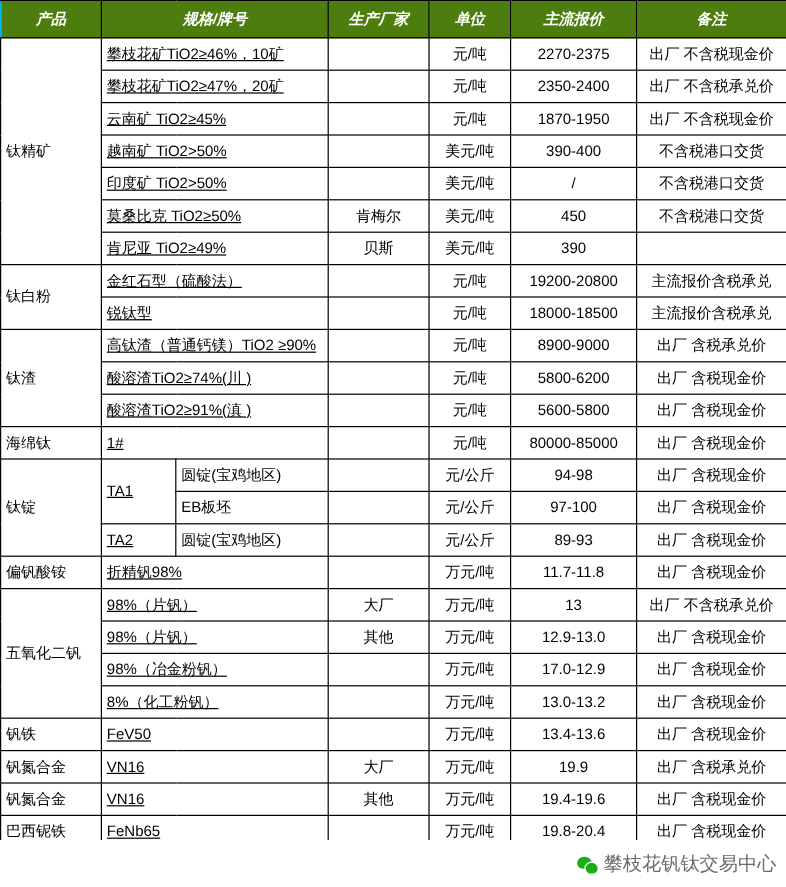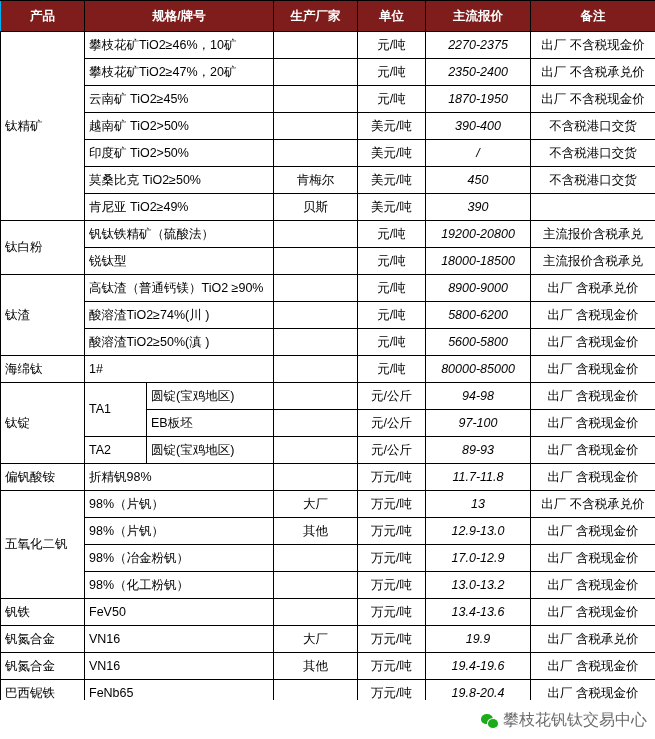--- a/index.html
+++ b/index.html
@@ -22,58 +22,59 @@
   }
   table.price-table td, table.price-table th {
     border: 1px solid #000000;
     font-size: 12.5px;
     padding: 2px 4px;
     line-height: 1.15;
     vertical-align: middle;
     word-break: break-all;
   }
   thead th {
-    background: #7f1d1d;
+    background: #4d7c0f;
     color: #ffffff;
     font-weight: bold;
     text-align: center;
     height: 26px;
     font-size: 13px;
     border-color: #ffffff;
+    font-style: italic;
   }
   thead th.first-col {
     border-left-color: #00b0f0;
   }
   thead th.last-col {
     border-right-color: #00b0f0;
     text-align: center;
   }
   td.cat {
     text-align: left;
     font-weight: normal;
     font-size: 13px;
   }
   td.spec {
     text-align: left;
     padding-left: 6px;
+    text-decoration: underline;
   }
   td.sub {
     text-align: left;
     padding-left: 6px;
   }
   td.maker {
     text-align: center;
     font-family: Liberation Serif, serif;
   }
   td.unit {
     text-align: center;
   }
   td.price {
     text-align: center;
-    font-style: italic;
   }
   td.remark {
     text-align: center;
     font-size: 12px;
   }
   tbody tr {
     height: 27px;
   }
   .footer {
     position: absolute;
@@ -186,21 +187,21 @@
       </tr>
       <tr>
         <td class="spec" colspan="2">肯尼亚 TiO2≥49%</td>
         <td class="maker">贝斯</td>
         <td class="unit">美元/吨</td>
         <td class="price">390</td>
         <td class="remark"></td>
       </tr>
       <tr>
         <td class="cat" rowspan="2">钛白粉</td>
-        <td class="spec" colspan="2">钒钛铁精矿（硫酸法）</td>
+        <td class="spec" colspan="2">金红石型（硫酸法）</td>
         <td class="maker"></td>
         <td class="unit">元/吨</td>
         <td class="price">19200-20800</td>
         <td class="remark">主流报价含税承兑</td>
       </tr>
       <tr>
         <td class="spec" colspan="2">锐钛型</td>
         <td class="maker"></td>
         <td class="unit">元/吨</td>
         <td class="price">18000-18500</td>
@@ -215,21 +216,21 @@
         <td class="remark">出厂 含税承兑价</td>
       </tr>
       <tr>
         <td class="spec" colspan="2">酸溶渣TiO2≥74%(川 )</td>
         <td class="maker"></td>
         <td class="unit">元/吨</td>
         <td class="price">5800-6200</td>
         <td class="remark">出厂 含税现金价</td>
       </tr>
       <tr>
-        <td class="spec" colspan="2">酸溶渣TiO2≥50%(滇 )</td>
+        <td class="spec" colspan="2">酸溶渣TiO2≥91%(滇 )</td>
         <td class="maker"></td>
         <td class="unit">元/吨</td>
         <td class="price">5600-5800</td>
         <td class="remark">出厂 含税现金价</td>
       </tr>
       <tr>
         <td class="cat" rowspan="1">海绵钛</td>
         <td class="spec" colspan="2">1#</td>
         <td class="maker"></td>
         <td class="unit">元/吨</td>
@@ -284,21 +285,21 @@
         <td class="remark">出厂 含税现金价</td>
       </tr>
       <tr>
         <td class="spec" colspan="2">98%（冶金粉钒）</td>
         <td class="maker"></td>
         <td class="unit">万元/吨</td>
         <td class="price">17.0-12.9</td>
         <td class="remark">出厂 含税现金价</td>
       </tr>
       <tr>
-        <td class="spec" colspan="2">98%（化工粉钒）</td>
+        <td class="spec" colspan="2">8%（化工粉钒）</td>
         <td class="maker"></td>
         <td class="unit">万元/吨</td>
         <td class="price">13.0-13.2</td>
         <td class="remark">出厂 含税现金价</td>
       </tr>
       <tr>
         <td class="cat" rowspan="1">钒铁</td>
         <td class="spec" colspan="2">FeV50</td>
         <td class="maker"></td>
         <td class="unit">万元/吨</td>

